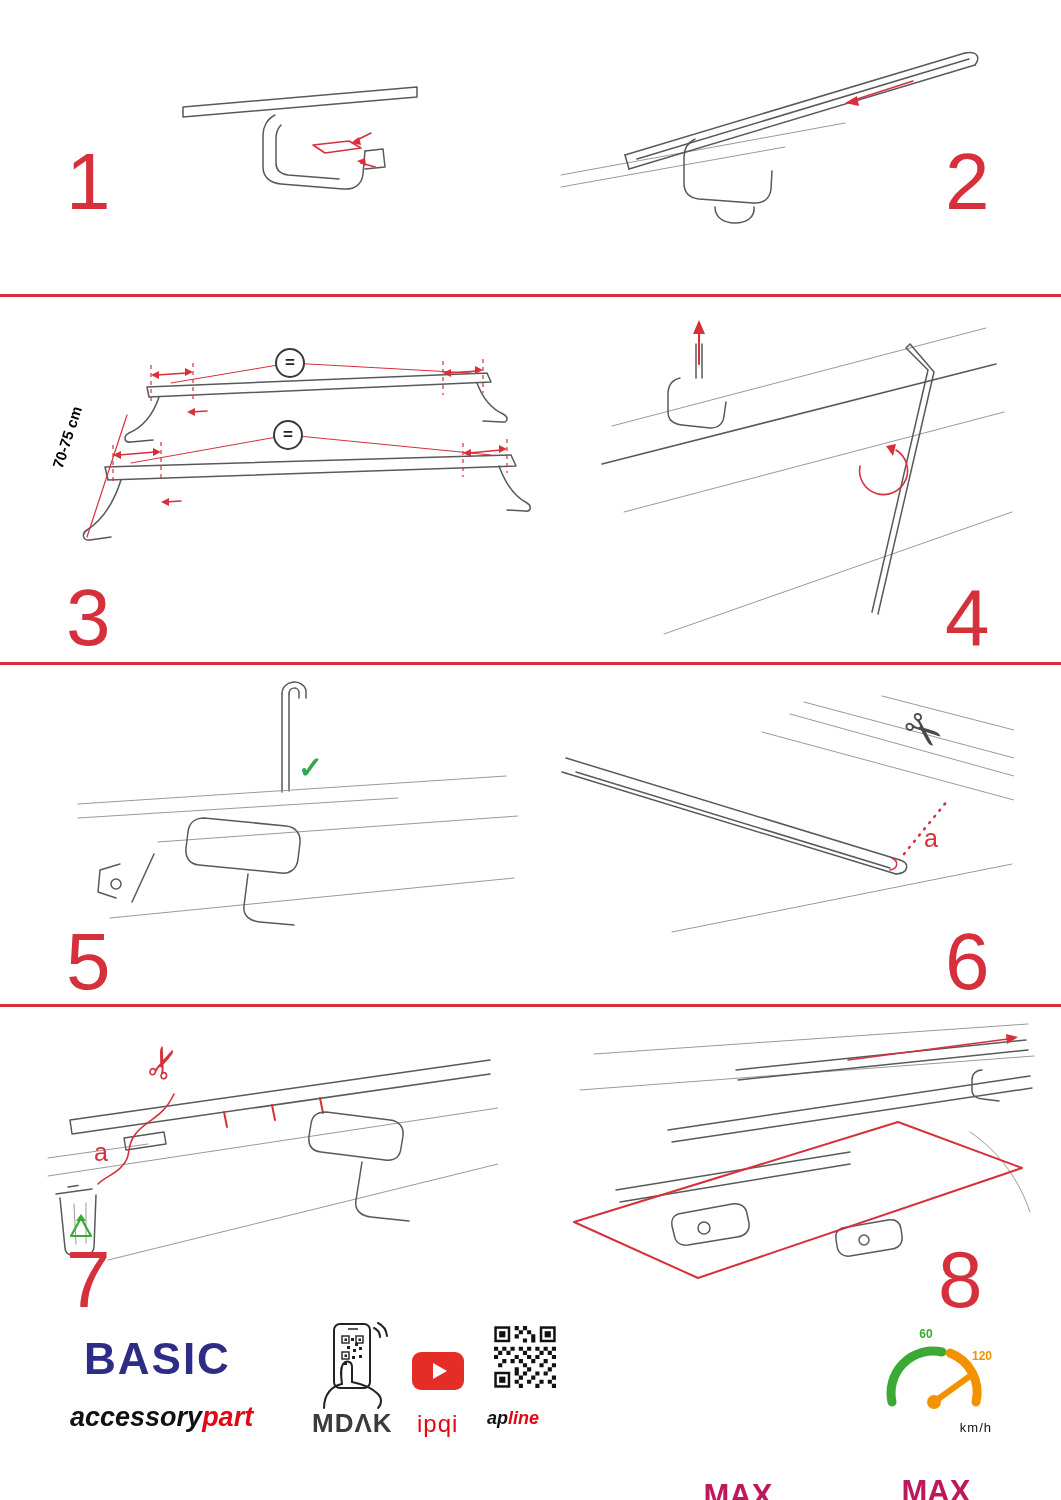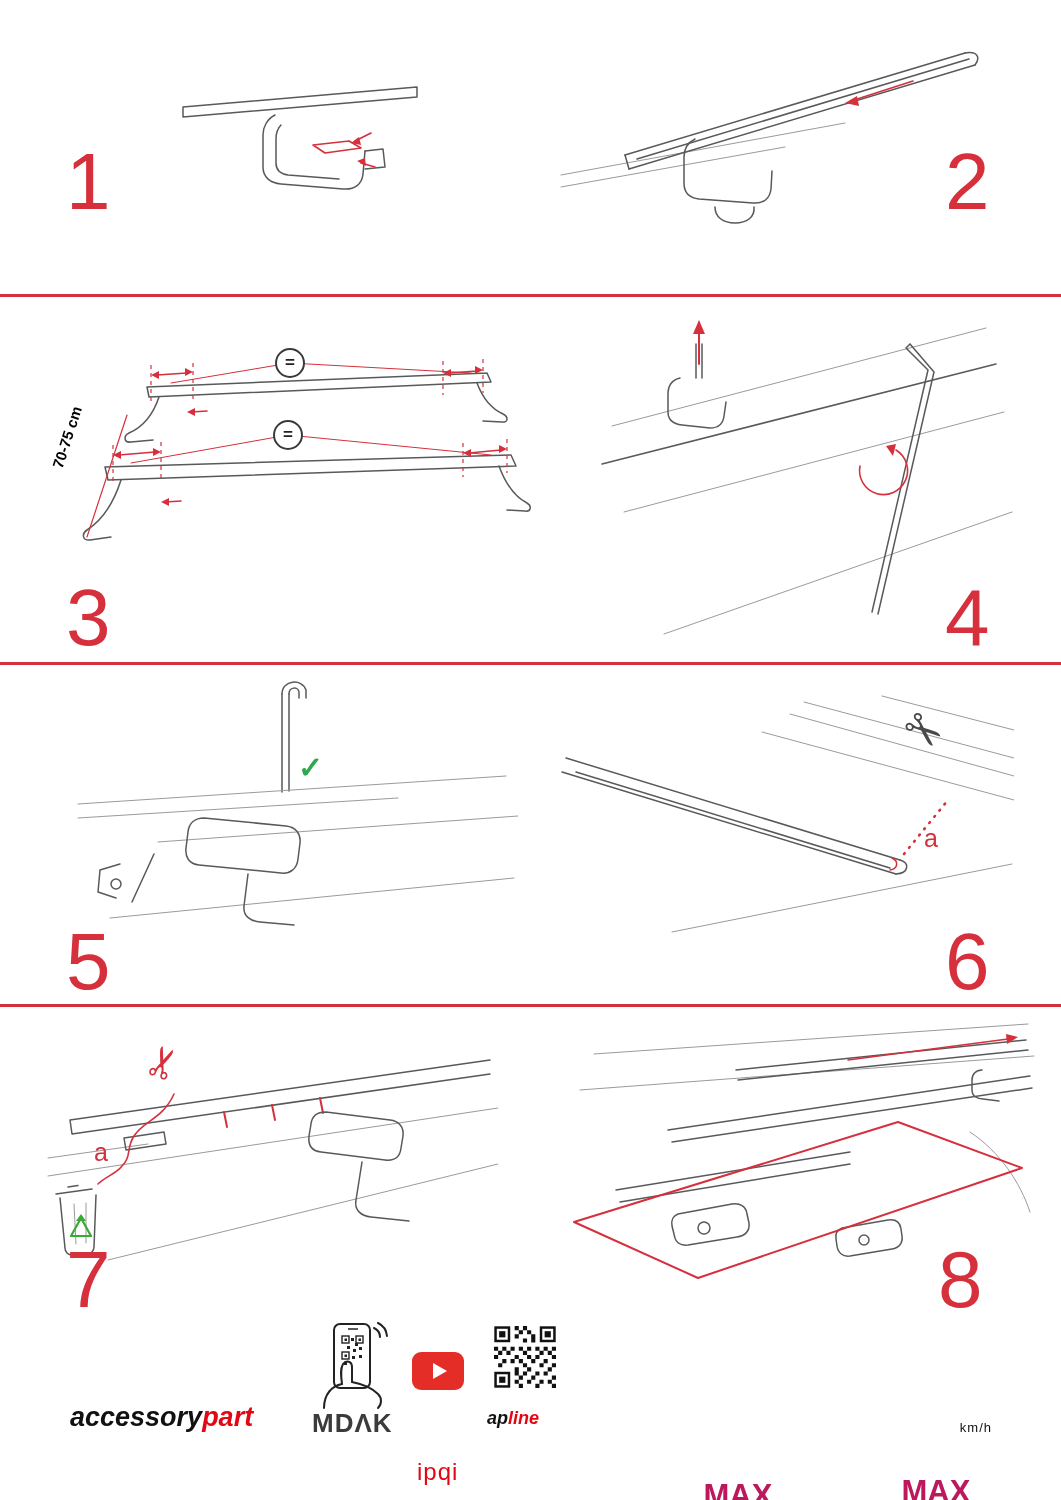--- a/index.html
+++ b/index.html
@@ -24,21 +24,21 @@
   .dim { position:absolute; font-size:15px; font-weight:bold; color:#000;
          transform-origin:0 0; transform:rotate(-72deg); white-space:nowrap; }
   .check { position:absolute; font-size:30px; font-weight:bold; color:#2fa84f; }
   .scis { position:absolute; font-size:46px; line-height:1; color:#4a4a4a; }
   .scis-red { color:#d5303c; font-size:42px; }
   .cutlab { position:absolute; font-size:25px; color:#d5303c; }
   .brand { position:absolute; font-size:44px; font-weight:bold; letter-spacing:2px; color:#2e2d86; }
   .brandsub { position:absolute; font-size:27px; font-weight:bold; color:#111;font-style:italic; }
   .brandsub .red, .apline-red { color:#e30613; }
   .partner-label { position:absolute; font-size:26px; font-weight:bold; color:#3b3b3b; letter-spacing:1px; }
-  .ipqi-label { position:absolute; font-size:24px; color:#e30613; letter-spacing:1px;margin-top:48px; }
+  .ipqi-label { position:absolute; font-size:24px; color:#e30613; letter-spacing:1px; }
   .maxlab { position:absolute; width:112px; text-align:center; font-size:31px; font-weight:bold; color:#be185d;margin-top:30px; }
   .kmh { position:absolute; width:112px; text-align:right; font-size:13px; color:#111; letter-spacing:1px; }
 </style>
 </head>
 <body>
 
 <div class="page">
 
   <div class="divider" style="top:294px"></div>
   <div class="divider" style="top:662px"></div>
@@ -189,20 +189,21 @@
         <polygon class="rf" points="468,25 456,22 457,32"></polygon>
       <path class="sk" d="M128,202 l54,-10 c8,-1 14,2 15,10 l2,9 c1,8 -4,13 -12,14 l-49,8 c-8,1 -13,-3 -14,-11 l-2,-8 c-1,-7 1,-10 6,-12 z"></path>
       <circle class="sk" cx="154" cy="216" r="6"></circle>
       <path class="sk" d="M292,216 l46,-8 c7,-1 12,2 13,9 l1,7 c1,7 -3,12 -10,13 l-42,7 c-7,1 -12,-3 -13,-10 l-1,-7 c-1,-6 1,-9 6,-11 z"></path>
       <circle class="sk" cx="314" cy="228" r="5"></circle>
       <path class="rl" style="stroke-width:2" d="M24,210 L348,110 L472,156 L148,266 Z"></path>
     </svg>
   </div>
   <div class="num" style="left:938px;top:1240px">8</div>
 
+  <div class="brand" style="left:84px;top:1334px">BASIC</div>
   <div class="brandsub" style="left:70px;top:1402px">
     <span>accessory</span><span class="red">part</span>
   </div>
 
   <div class="illus" style="left:318px;top:1322px;width:72px;height:88px">
     <svg width="72" height="88" viewBox="0 0 72 88">
       <rect x="16" y="2" width="36" height="64" rx="6" fill="#fff" stroke="#222" stroke-width="2"></rect>
       <path d="M30,7 h10" stroke="#222" stroke-width="1.5" fill="none"></path>
       <g fill="none" stroke="#222" stroke-width="1.4">
         <rect x="24" y="14" width="7" height="7"></rect>
@@ -250,16 +251,26 @@
         <path d="M20 0h4v4h-4zM28 0h4v4h-4zM24 4h4v4h-4zM32 4h4v4h-4zM20 8h4v4h-4zM36 8h4v4h-4zM28 12h4v4h-4zM36 12h4v4h-4zM0 20h4v4h-4zM8 20h4v4h-4zM16 20h4v4h-4zM24 20h4v4h-4zM32 20h4v4h-4zM40 20h4v4h-4zM48 20h4v4h-4zM56 20h4v4h-4zM4 24h4v4h-4zM12 24h4v4h-4zM28 24h4v4h-4zM44 24h4v4h-4zM52 24h4v4h-4zM0 28h4v4h-4zM20 28h4v4h-4zM32 28h4v4h-4zM40 28h4v4h-4zM56 28h4v4h-4zM8 32h4v4h-4zM16 32h4v4h-4zM24 32h4v4h-4zM36 32h4v4h-4zM48 32h4v4h-4zM4 36h4v4h-4zM28 36h4v4h-4zM44 36h4v4h-4zM56 36h4v4h-4zM20 40h4v4h-4zM32 40h4v4h-4zM52 40h4v4h-4zM20 44h4v4h-4zM28 44h4v4h-4zM40 44h4v4h-4zM48 44h4v4h-4zM24 48h4v4h-4zM36 48h4v4h-4zM56 48h4v4h-4zM20 52h4v4h-4zM32 52h4v4h-4zM44 52h4v4h-4zM52 52h4v4h-4zM24 56h4v4h-4zM40 56h4v4h-4zM56 56h4v4h-4z"></path>
       </g>
     </svg>
   </div>
   <div class="brandsub" style="left:487px;top:1408px;font-size:18px">
     <span>ap</span><span class="apline-red">line</span>
   </div>
 
   <div class="maxlab" style="left:682px;top:1448px">MAX</div>
 
+  <div class="illus" style="left:880px;top:1326px;width:112px;height:92px">
+    <svg width="112" height="92" viewBox="0 0 112 92">
+      <path d="M12,76 A42,42 0 0 1 62,26" stroke="#3aaa35" stroke-width="9" fill="none" stroke-linecap="round"></path>
+      <path d="M70,27 A42,42 0 0 1 96,76" stroke="#f39200" stroke-width="9" fill="none" stroke-linecap="round"></path>
+      <path d="M54,76 L90,50" stroke="#f39200" stroke-width="6" stroke-linecap="round"></path>
+      <circle cx="54" cy="76" r="7" fill="#f39200"></circle>
+      <text x="46" y="12" text-anchor="middle" font-family="Liberation Sans, sans-serif" font-size="12" font-weight="bold" fill="#3aaa35">60</text>
+      <text x="92" y="34" text-anchor="start" font-family="Liberation Sans, sans-serif" font-size="12" font-weight="bold" fill="#f39200">120</text>
+    </svg>
+  </div>
   <div class="kmh" style="left:880px;top:1420px">km/h</div>
   <div class="maxlab" style="left:880px;top:1444px">MAX</div>
 
 </div>
 
 </body></html>

